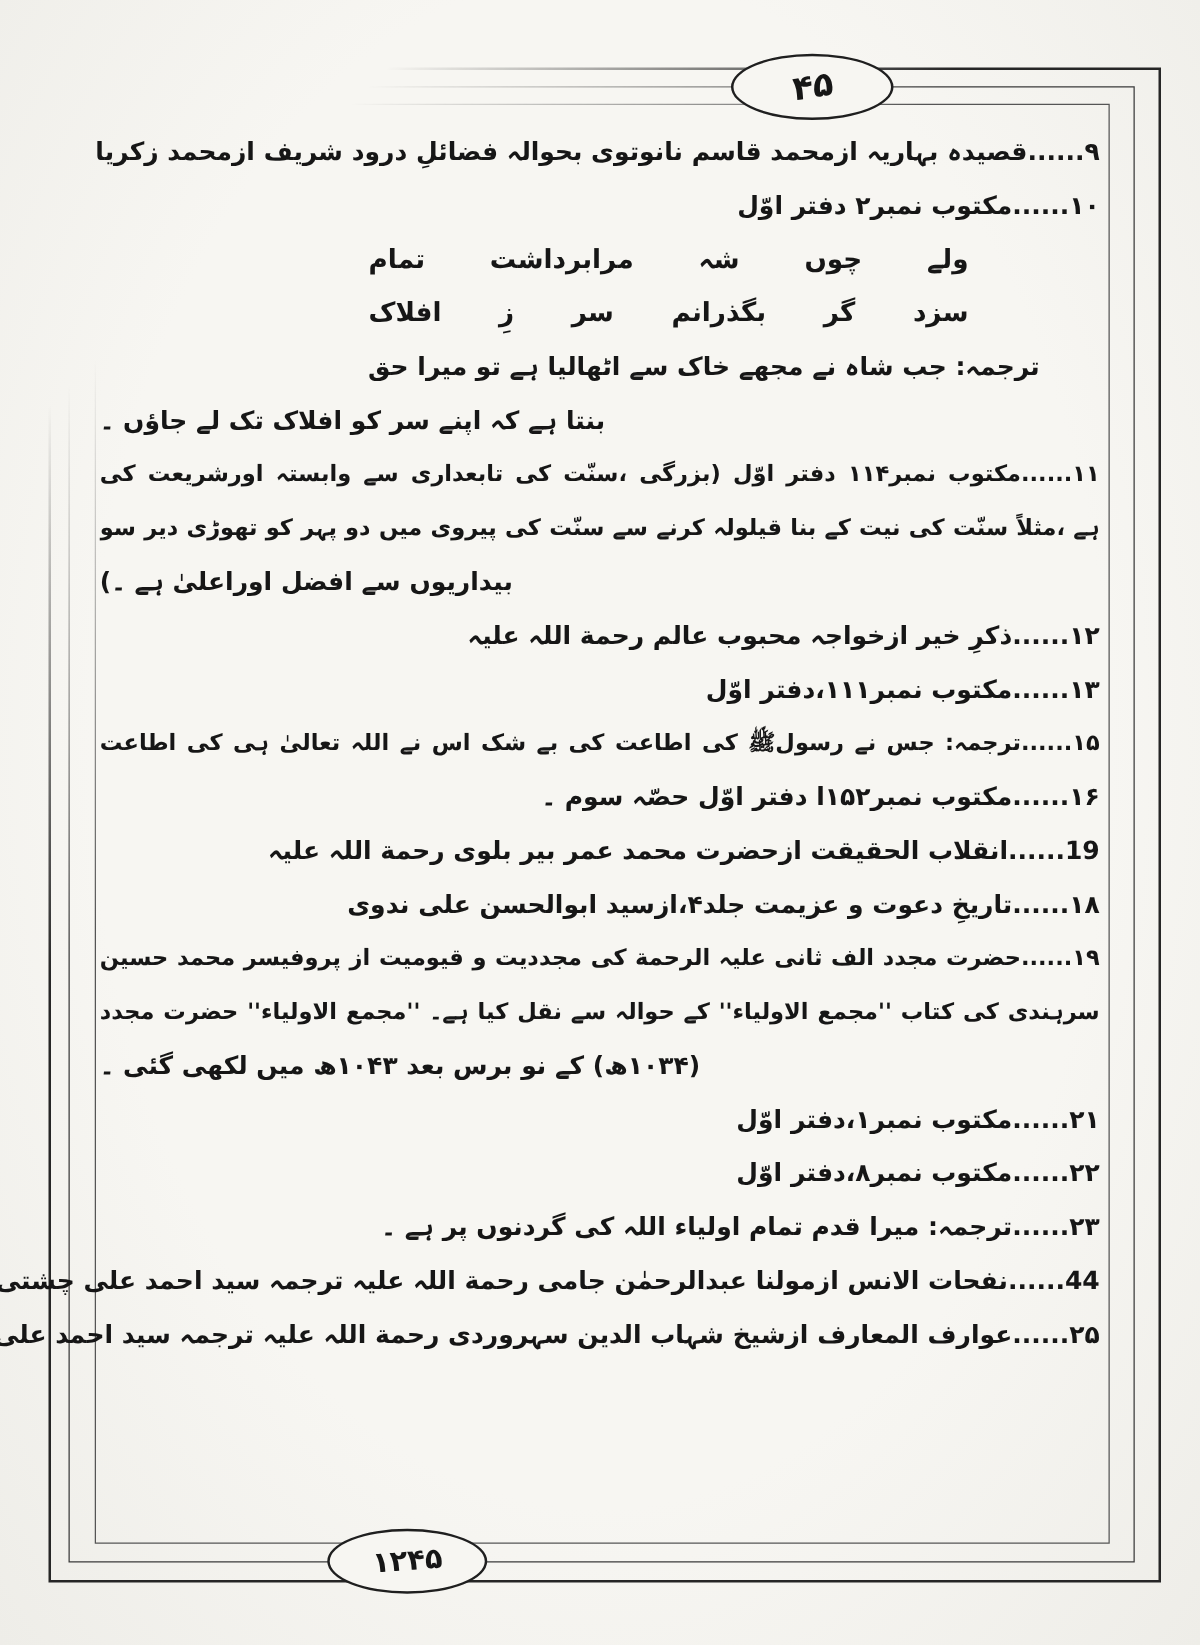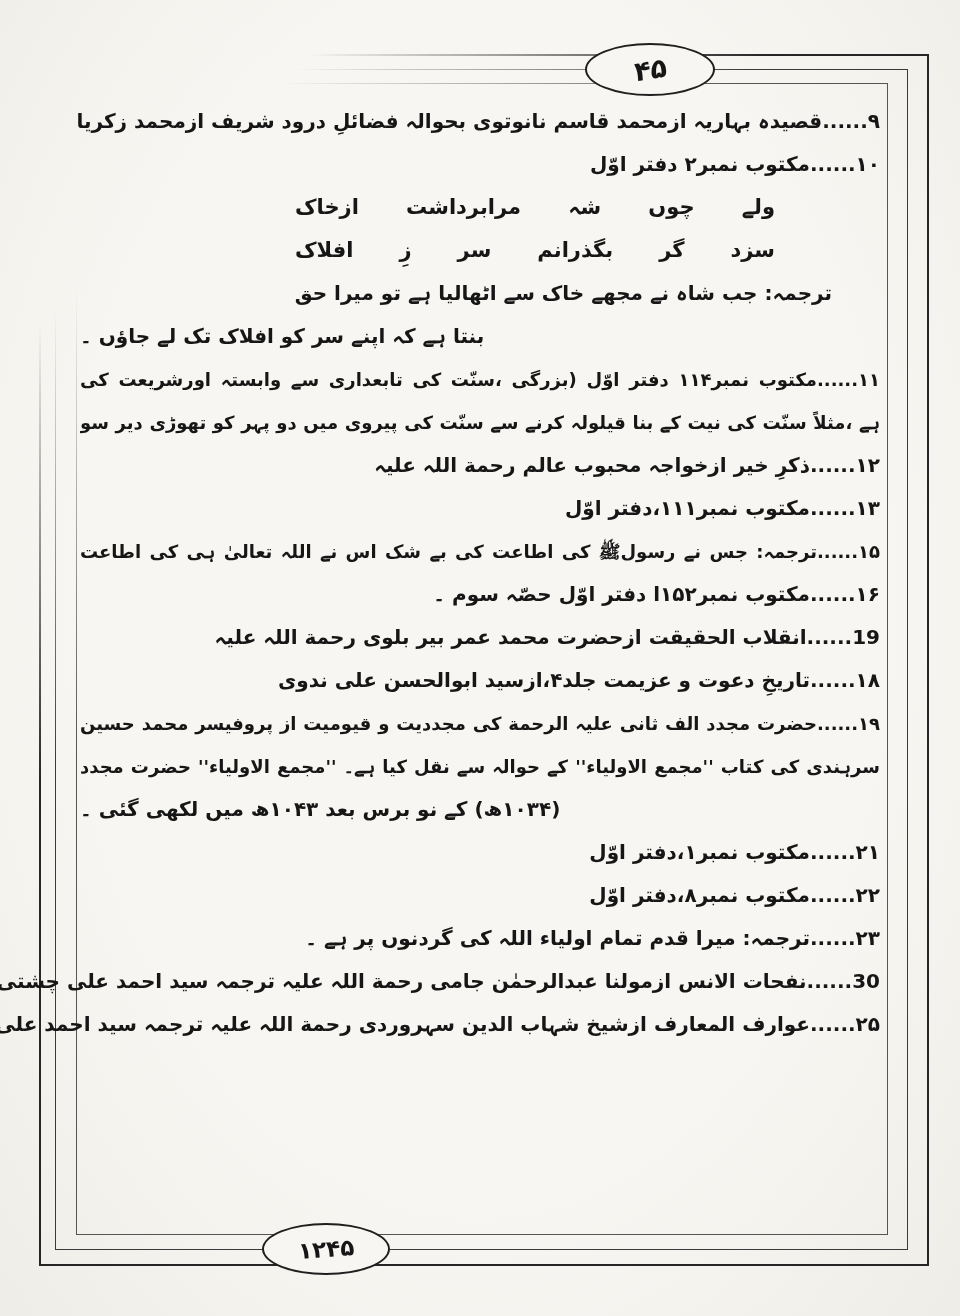--- a/index.html
+++ b/index.html
@@ -68,41 +68,42 @@
 </div>
 
 <div id="text-block">
     <div class="line item">۹......قصیدہ بہاریہ ازمحمد قاسم نانوتوی بحوالہ فضائلِ درود شریف ازمحمد زکریا</div>
     <div class="line item">۱۰......مکتوب نمبر۲ دفتر اوّل</div>
     <div class="line couplet">
       <span>ولے</span>
       <span>چوں</span>
       <span>شہ</span>
       <span>مرابرداشت</span>
-      <span>ازخاک</span>
+      <span>تمام</span>
     </div>
     <div class="line couplet">
       <span>سزد</span>
       <span>گر</span>
       <span>بگذرانم</span>
       <span>سر</span>
       <span>زِ</span>
       <span>افلاک</span>
     </div>
     <div class="line indent-r">ترجمہ: جب شاہ نے مجھے خاک سے اٹھالیا ہے تو میرا حق</div>
     <div class="line center">بنتا ہے کہ اپنے سر کو افلاک تک لے جاؤں ۔</div>
     <div class="line justify">۱۱......مکتوب نمبر۱۱۴ دفتر اوّل (بزرگی ،سنّت کی تابعداری سے وابستہ اورشریعت کی زیادہ سے زیادہ بجا آوری پر منحصر</div>
     <div class="line justify">ہے ،مثلاً سنّت کی نیت کے بنا قیلولہ کرنے سے سنّت کی پیروی میں دو پہر کو تھوڑی دیر سو رہنا کروڑ کروڑ شب</div>
+    <div class="line center">بیداریوں سے افضل اوراعلیٰ ہے ۔)</div>
     <div class="line item">۱۲......ذکرِ خیر ازخواجہ محبوب عالم رحمة اللہ علیہ</div>
     <div class="line item">۱۳......مکتوب نمبر۱۱۱،دفتر اوّل</div>
     <div class="line justify">۱۵......ترجمہ: جس نے رسولﷺ کی اطاعت کی بے شک اس نے اللہ تعالیٰ ہی کی اطاعت کی (سورة النساء،آیت نمبر۸۰)</div>
     <div class="line item">۱۶......مکتوب نمبر۱۵۲ا دفتر اوّل حصّہ سوم ۔</div>
     <div class="line item">19......انقلاب الحقیقت ازحضرت محمد عمر بیر بلوی رحمة اللہ علیہ</div>
     <div class="line item">۱۸......تاریخِ دعوت و عزیمت جلد۴،ازسید ابوالحسن علی ندوی</div>
     <div class="line justify">۱۹......حضرت مجدد الف ثانی علیہ الرحمة کی مجددیت و قیومیت از پروفیسر محمد حسین آسی ۔مصنف نے یہ واقعہ خواجہ بدرالدین</div>
     <div class="line justify">سرہندی کی کتاب ''مجمع الاولیاء'' کے حوالہ سے نقل کیا ہے۔ ''مجمع الاولیاء'' حضرت مجدد رحمة اللہ علیہ کے وصال</div>
     <div class="line center">(۱۰۳۴ھ) کے نو برس بعد ۱۰۴۳ھ میں لکھی گئی ۔</div>
     <div class="line item">۲۱......مکتوب نمبر۱،دفتر اوّل</div>
     <div class="line item">۲۲......مکتوب نمبر۸،دفتر اوّل</div>
     <div class="line item">۲۳......ترجمہ: میرا قدم تمام اولیاء اللہ کی گردنوں پر ہے ۔</div>
-    <div class="line item">30......نفحات الانس ازمولنا عبدالرحمٰن جامی رحمة اللہ علیہ ترجمہ سید احمد علی چشتی</div>
+    <div class="line item">44......نفحات الانس ازمولنا عبدالرحمٰن جامی رحمة اللہ علیہ ترجمہ سید احمد علی چشتی</div>
     <div class="line item">۲۵......عوارف المعارف ازشیخ شہاب الدین سہروردی رحمة اللہ علیہ ترجمہ سید احمد علی چشتی ،تیسواں باب</div>
   </div>
 
 </body></html>

